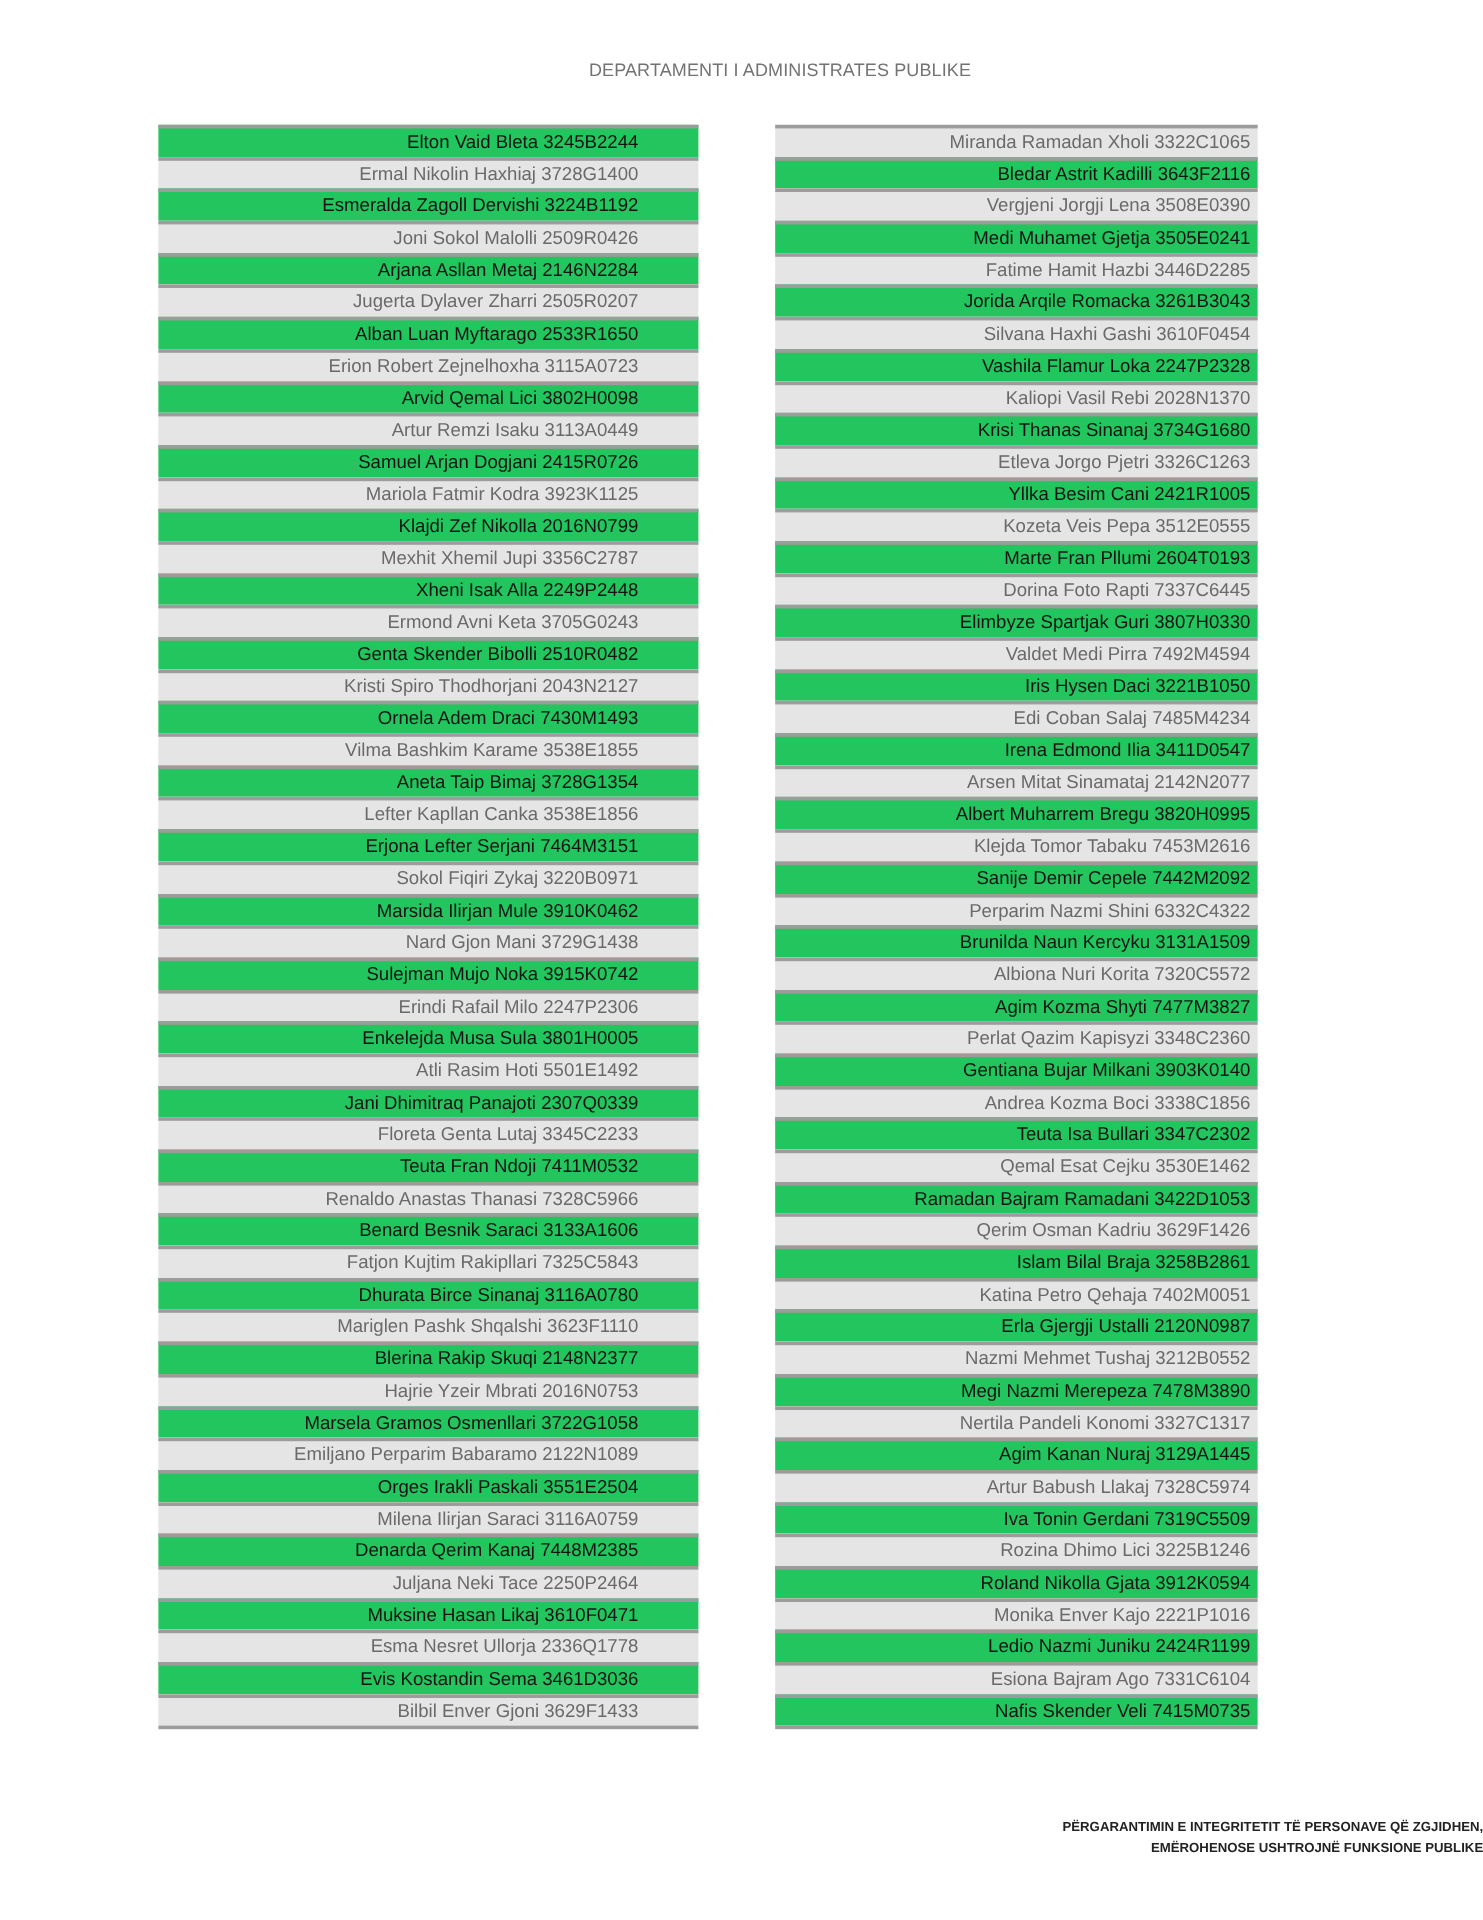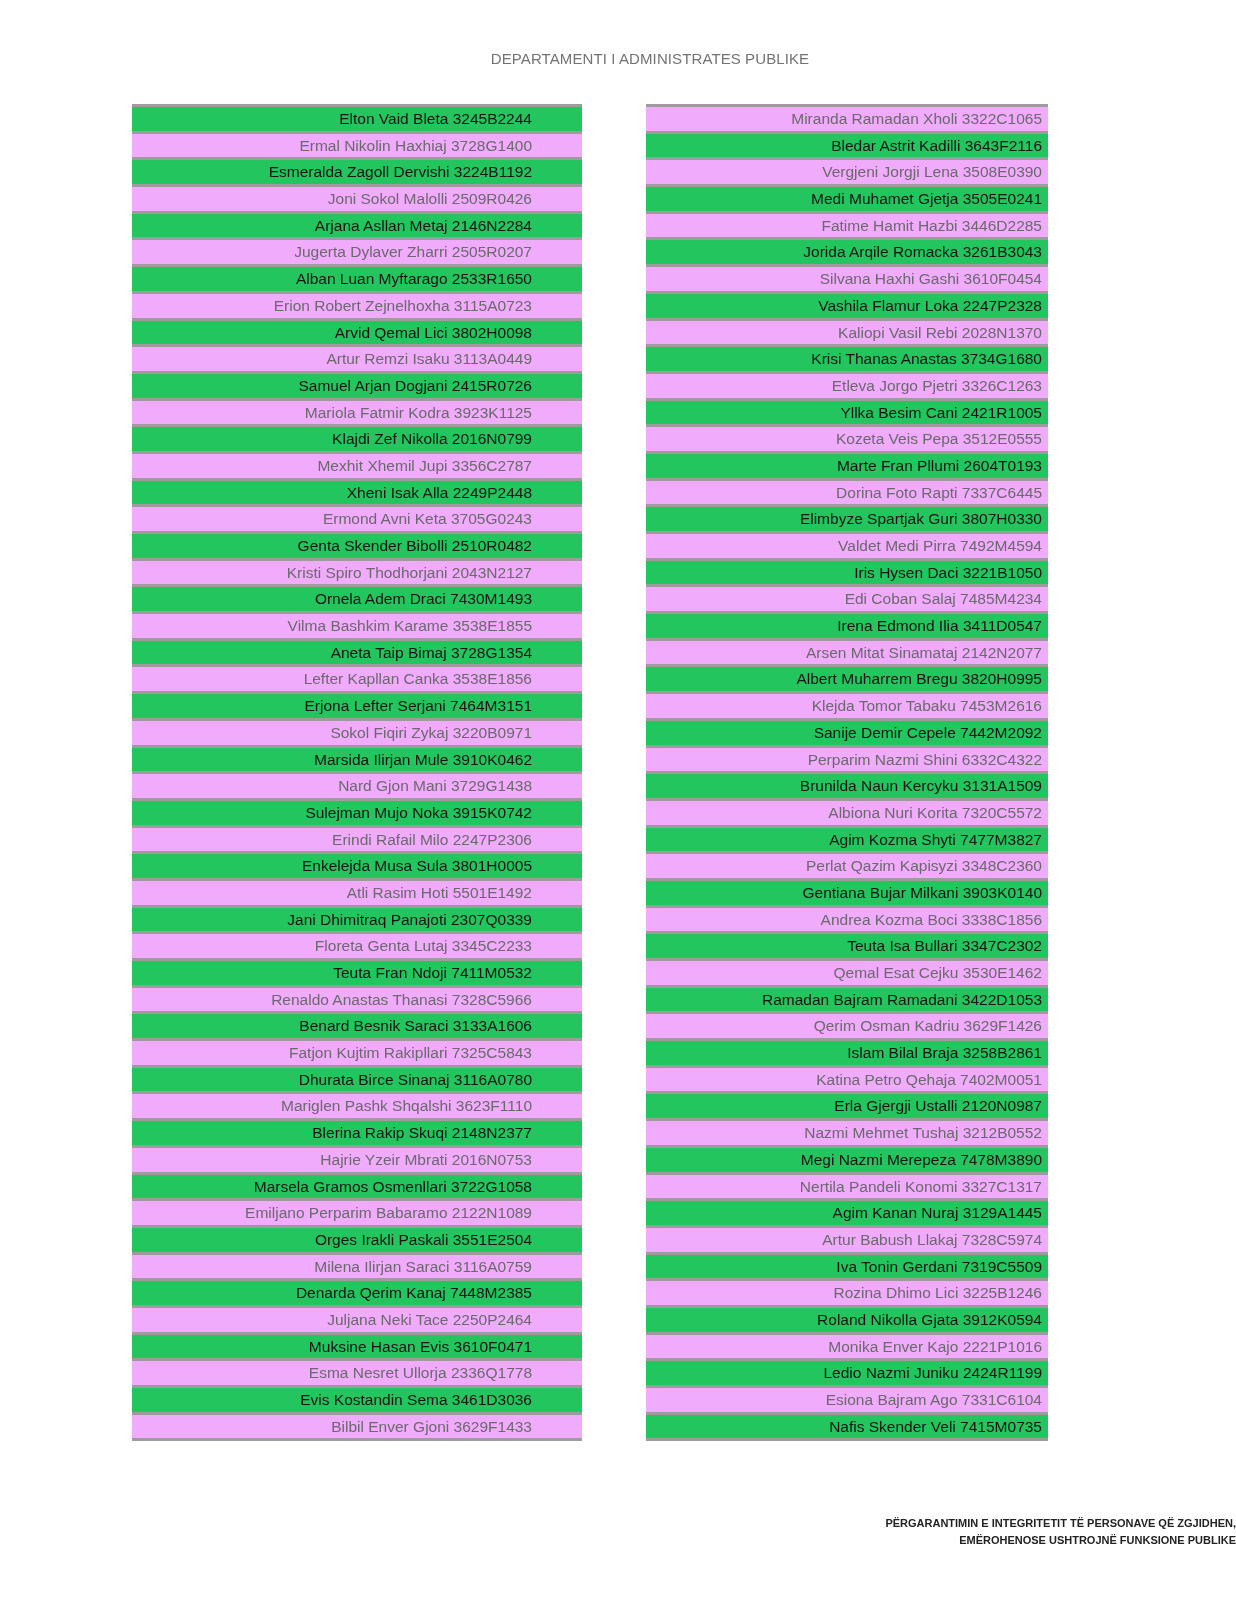--- a/index.html
+++ b/index.html
@@ -17,21 +17,21 @@
   .col.left { left: 132px; width: 450px; }
   .col.right { left: 646px; width: 402px; }
   .row {
     height: 23.7px; border-top: 3px solid #9c9c9c;
     box-sizing: content-box;
     text-align: right; padding-right: 50px;
     font-size: 15.5px; line-height: 23.7px; white-space: nowrap;
   }
   .col.right .row { padding-right: 6px; }
   .row.shaded { background: #22c55e; color: #141414; }
-  .row.plain { background: #f0abfc; color: #6a6a6a; }
+  .row.plain { background: #e5e5e5; color: #6a6a6a; }
   .col .end-line { border-top: 3px solid #9c9c9c; height: 0; }
   .footer {
     position: absolute; top: 1515px; left: 0; width: 1236px; text-align: right;
     font-size: 11px; font-weight: bold; color: #222; line-height: 17px;
   }
 </style>
 </head>
 <body>
 
 <div class="title">DEPARTAMENTI I ADMINISTRATES PUBLIKE</div>
@@ -76,37 +76,37 @@
     <div class="row shaded">Dhurata Birce Sinanaj 3116A0780</div>
     <div class="row plain">Mariglen Pashk Shqalshi 3623F1110</div>
     <div class="row shaded">Blerina Rakip Skuqi 2148N2377</div>
     <div class="row plain">Hajrie Yzeir Mbrati 2016N0753</div>
     <div class="row shaded">Marsela Gramos Osmenllari 3722G1058</div>
     <div class="row plain">Emiljano Perparim Babaramo 2122N1089</div>
     <div class="row shaded">Orges Irakli Paskali 3551E2504</div>
     <div class="row plain">Milena Ilirjan Saraci 3116A0759</div>
     <div class="row shaded">Denarda Qerim Kanaj 7448M2385</div>
     <div class="row plain">Juljana Neki Tace 2250P2464</div>
-    <div class="row shaded">Muksine Hasan Evis 3610F0471</div>
+    <div class="row shaded">Muksine Hasan Likaj 3610F0471</div>
     <div class="row plain">Esma Nesret Ullorja 2336Q1778</div>
     <div class="row shaded">Evis Kostandin Sema 3461D3036</div>
     <div class="row plain">Bilbil Enver Gjoni 3629F1433</div>
     <div class="end-line"></div>
   </div>
 <div class="col right">
     <div class="row plain">Miranda Ramadan Xholi 3322C1065</div>
     <div class="row shaded">Bledar Astrit Kadilli 3643F2116</div>
     <div class="row plain">Vergjeni Jorgji Lena 3508E0390</div>
     <div class="row shaded">Medi Muhamet Gjetja 3505E0241</div>
     <div class="row plain">Fatime Hamit Hazbi 3446D2285</div>
     <div class="row shaded">Jorida Arqile Romacka 3261B3043</div>
     <div class="row plain">Silvana Haxhi Gashi 3610F0454</div>
     <div class="row shaded">Vashila Flamur Loka 2247P2328</div>
     <div class="row plain">Kaliopi Vasil Rebi 2028N1370</div>
-    <div class="row shaded">Krisi Thanas Anastas 3734G1680</div>
+    <div class="row shaded">Krisi Thanas Sinanaj 3734G1680</div>
     <div class="row plain">Etleva Jorgo Pjetri 3326C1263</div>
     <div class="row shaded">Yllka Besim Cani 2421R1005</div>
     <div class="row plain">Kozeta Veis Pepa 3512E0555</div>
     <div class="row shaded">Marte Fran Pllumi 2604T0193</div>
     <div class="row plain">Dorina Foto Rapti 7337C6445</div>
     <div class="row shaded">Elimbyze Spartjak Guri 3807H0330</div>
     <div class="row plain">Valdet Medi Pirra 7492M4594</div>
     <div class="row shaded">Iris Hysen Daci 3221B1050</div>
     <div class="row plain">Edi Coban Salaj 7485M4234</div>
     <div class="row shaded">Irena Edmond Ilia 3411D0547</div>

